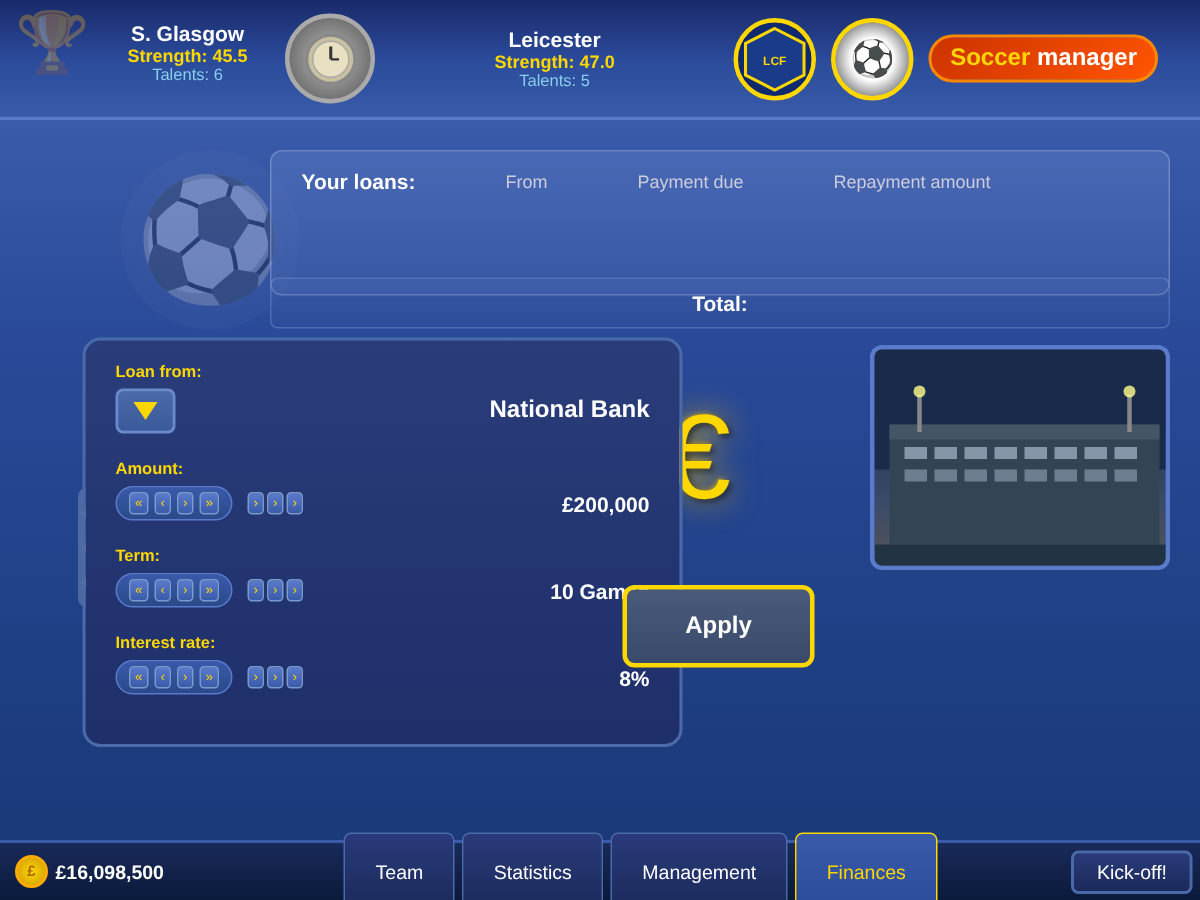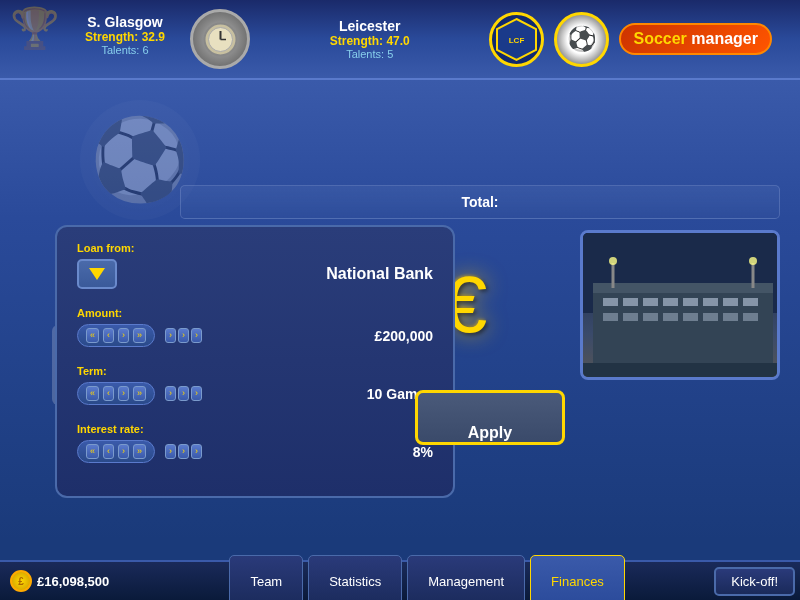--- a/index.html
+++ b/index.html
@@ -286,31 +286,31 @@
       height: 100%;
       position: relative;
       background: linear-gradient(180deg, #1a2a4a 0%, #2a3a5a 40%, #3a4a6a 70%, #555 100%);
     }
 
     
     .apply-btn {
       position: absolute;
       top: 310px;
       left: 415px;
-      width: 150px;
+      width: 128px;
       height: 55px;
       background: linear-gradient(180deg, #4a5a7a 0%, #3a4a6a 100%);
       border: 3px solid #ffd700;
       border-radius: 8px;
       color: white;
       font-size: 16px;
       font-weight: bold;
       cursor: pointer;
       display: flex;
-      align-items: flex-end;
+      align-items: center;
       justify-content: center;
       z-index: 10;
     }
 
     
     .bottom-nav {
       width: 800px;
       height: 40px;
       background: linear-gradient(180deg, #1a2a5a 0%, #0a1a3a 100%);
       position: absolute;
@@ -443,21 +443,21 @@
 <div class="header">
   <div class="trophy-area">
     <span style="font-size:40px; opacity:0.6;">🏆</span>
   </div>
 
   <div style="display:flex; align-items:flex-start; padding-left:70px; gap:10px;">
     <div class="team-info">
       <span class="team-name">S. Glasgow</span>
       <span class="team-strength">
         <span>Strength:</span>
-        <span>32.9</span>
+        <span>45.5</span>
       </span>
       <span class="team-talents">
         <span>Talents:</span>
         <span>6</span>
       </span>
     </div>
 
     <div class="center-emblem">
       <svg width="35" height="35" viewBox="0 0 35 35">
         <circle cx="17.5" cy="17.5" r="16" fill="#c8c0a0" stroke="#888" stroke-width="2"></circle>
@@ -496,20 +496,29 @@
       <span class="soccer-text">Soccer</span>
       <span> manager</span>
     </div>
   </div>
 </div>
 
 <div class="main-area">
 
   <div class="bg-soccer-ball">⚽</div>
 
+  <div class="loans-panel">
+    <div class="loans-header">
+      <span class="loans-title">Your loans:</span>
+      <span class="loans-col">From</span>
+      <span class="loans-col">Payment due</span>
+      <span class="loans-col">Repayment amount</span>
+    </div>
+    <div class="loans-table-area"></div>
+  </div>
 
   <div class="total-row">
     <span>Total:</span>
   </div>
 
   <div class="scroll-indicator">
     <div class="scroll-dot"></div>
     <div class="scroll-dot"></div>
     <div class="scroll-dot"></div>
   </div>

